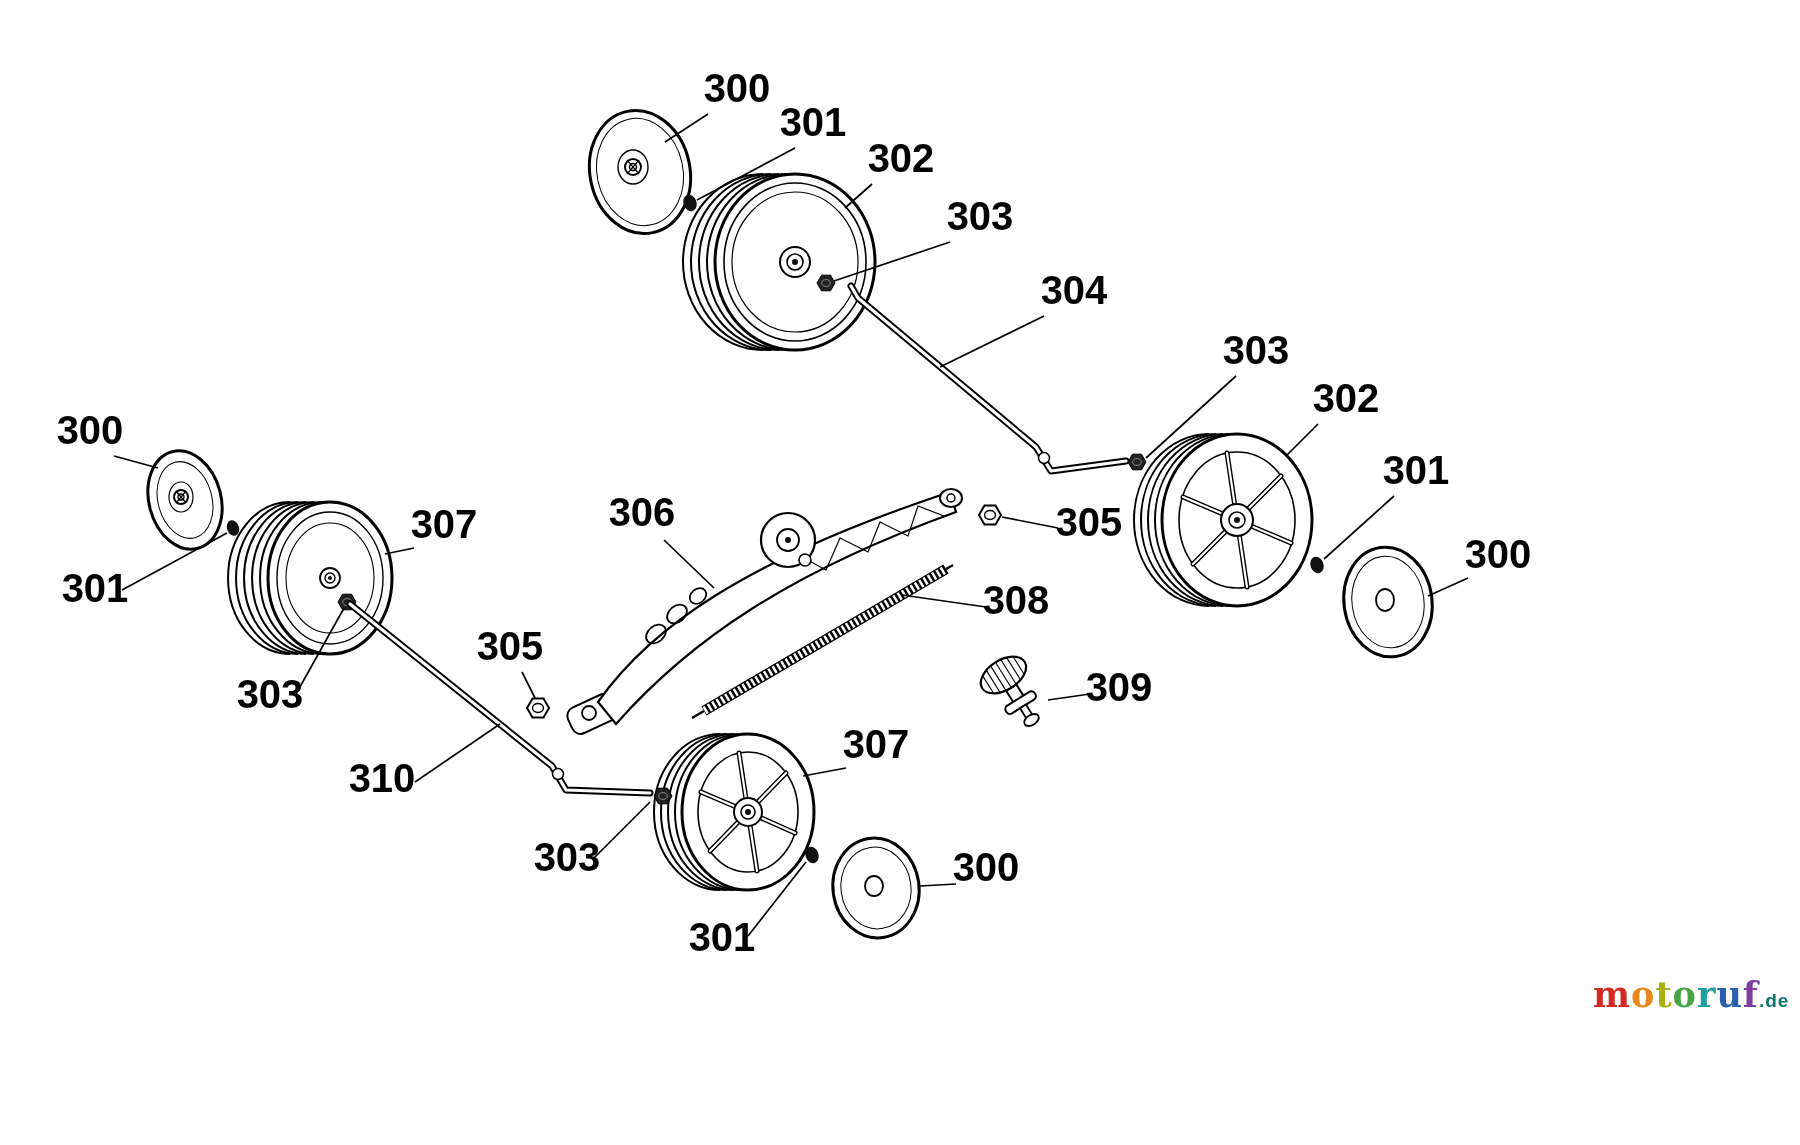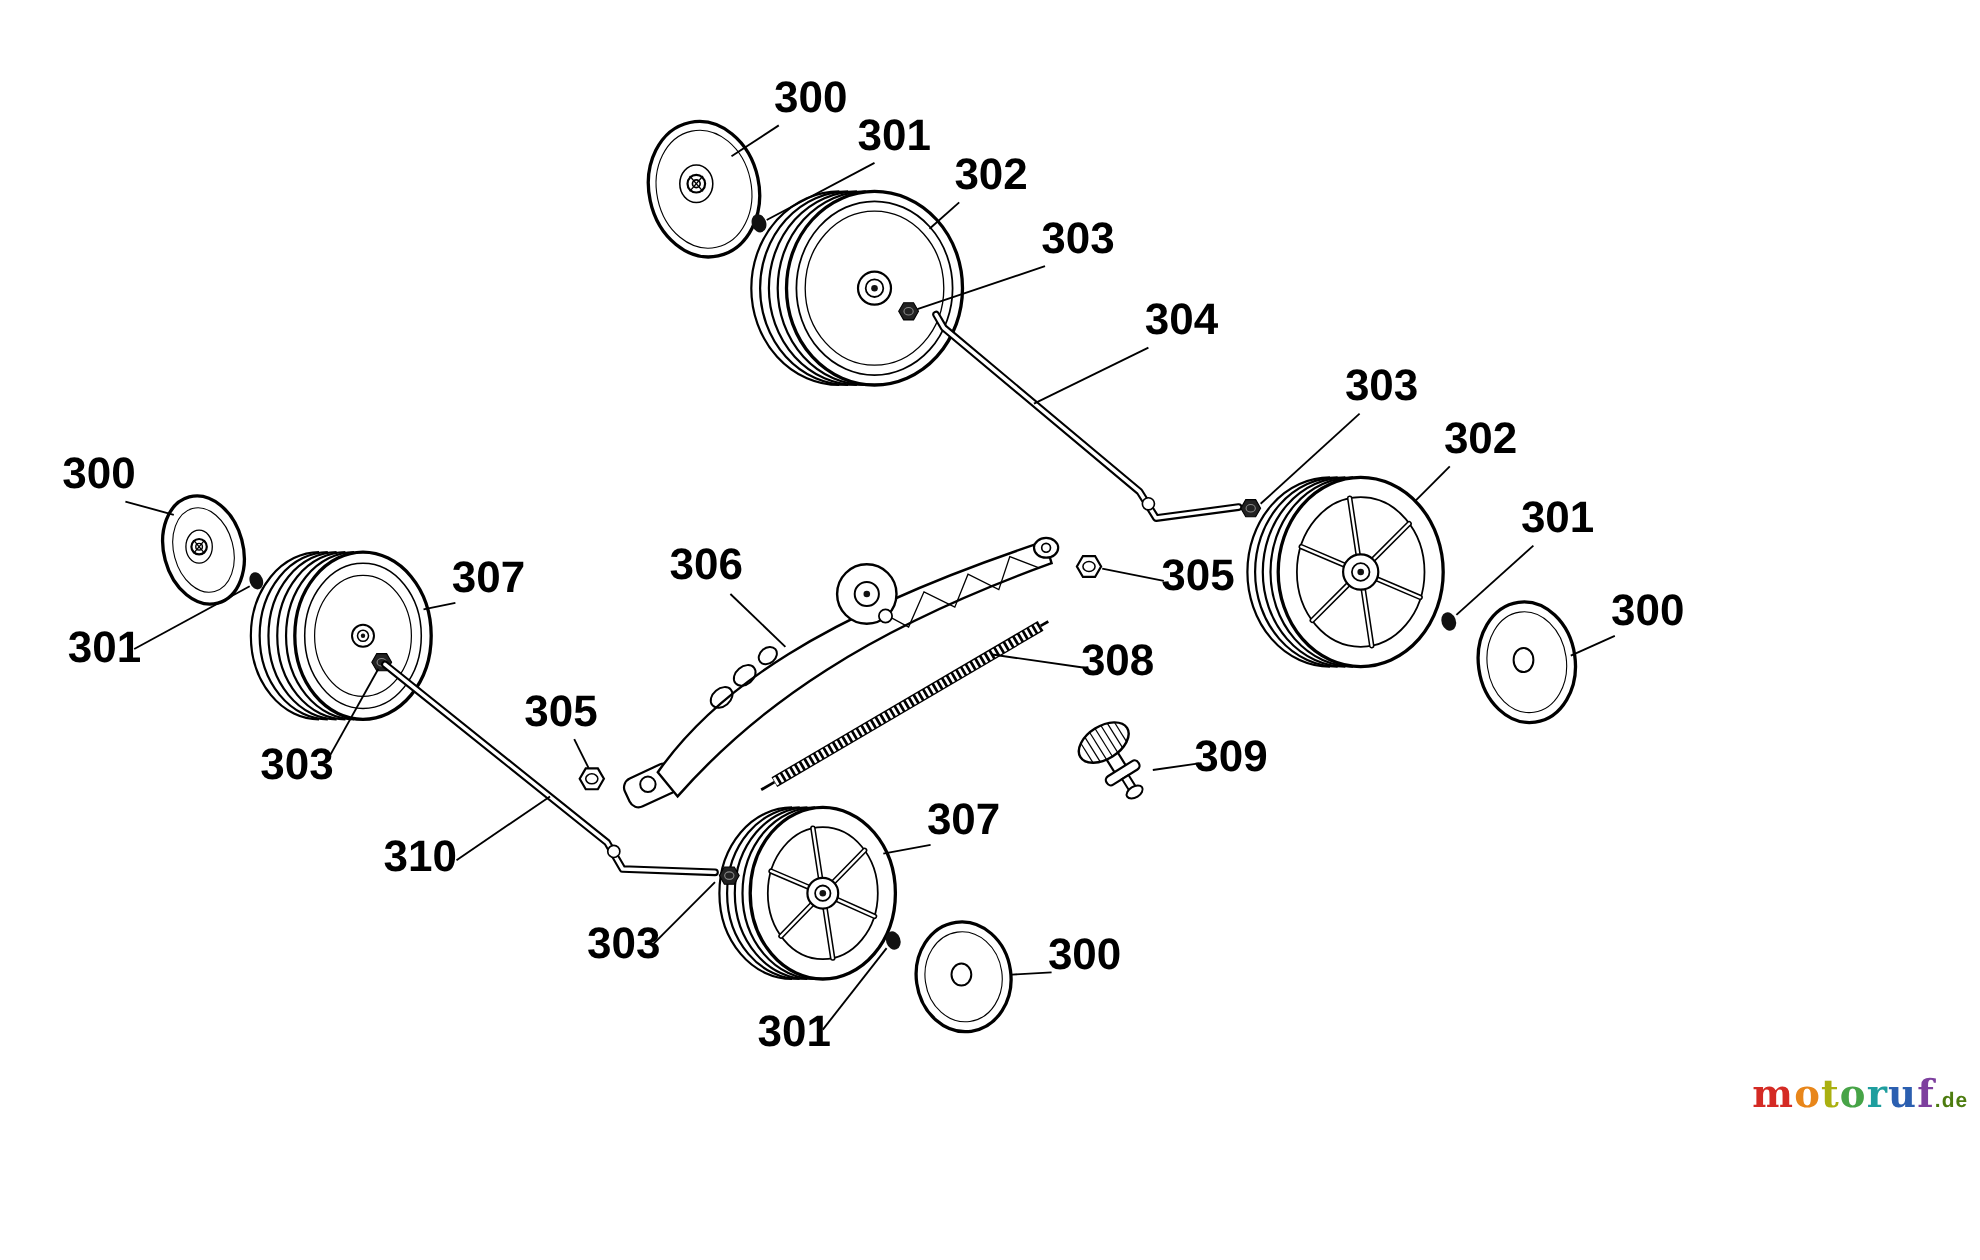--- a/index.html
+++ b/index.html
@@ -7,21 +7,21 @@
   svg{position:absolute;left:0;top:0;}
   .callout-label{font-family:"Liberation Sans",sans-serif;font-weight:bold;font-size:40px;fill:#000;text-anchor:middle;}
   .leader{stroke:#000;stroke-width:1.7;fill:none;}
   .ol{fill:none;stroke:#000;}
   .face{fill:#ffffff;stroke:#000;}
   .tube-outer{fill:none;stroke:#000;stroke-width:7;stroke-linecap:round;stroke-linejoin:round;}
   .tube-inner{fill:none;stroke:#fff;stroke-width:3.2;stroke-linecap:round;stroke-linejoin:round;}
   .thread{stroke:#000;stroke-width:9;stroke-dasharray:2.5 2.5;fill:none;}
   .thin{stroke:#000;stroke-width:1.2;fill:none;}
   .logo{position:absolute;left:1593px;top:974px;font-family:"DejaVu Serif",serif;font-weight:bold;font-size:35px;letter-spacing:1px;}
-  .logo .logo-suffix{font-size:19px;color:#4d7c0f;font-family:"Liberation Sans",sans-serif;}
+  .logo .logo-suffix{font-size:19px;color:#0f766e;font-family:"Liberation Sans",sans-serif;}
 </style>
 </head>
 <body>
 
 <div class="stage">
   <svg id="scene" width="1800" height="1145" viewBox="0 0 1800 1145">
 
     <g>
       <g transform="rotate(-12 640 172)">
         <ellipse class="face" cx="640" cy="172" rx="50" ry="62" stroke-width="3"></ellipse>

